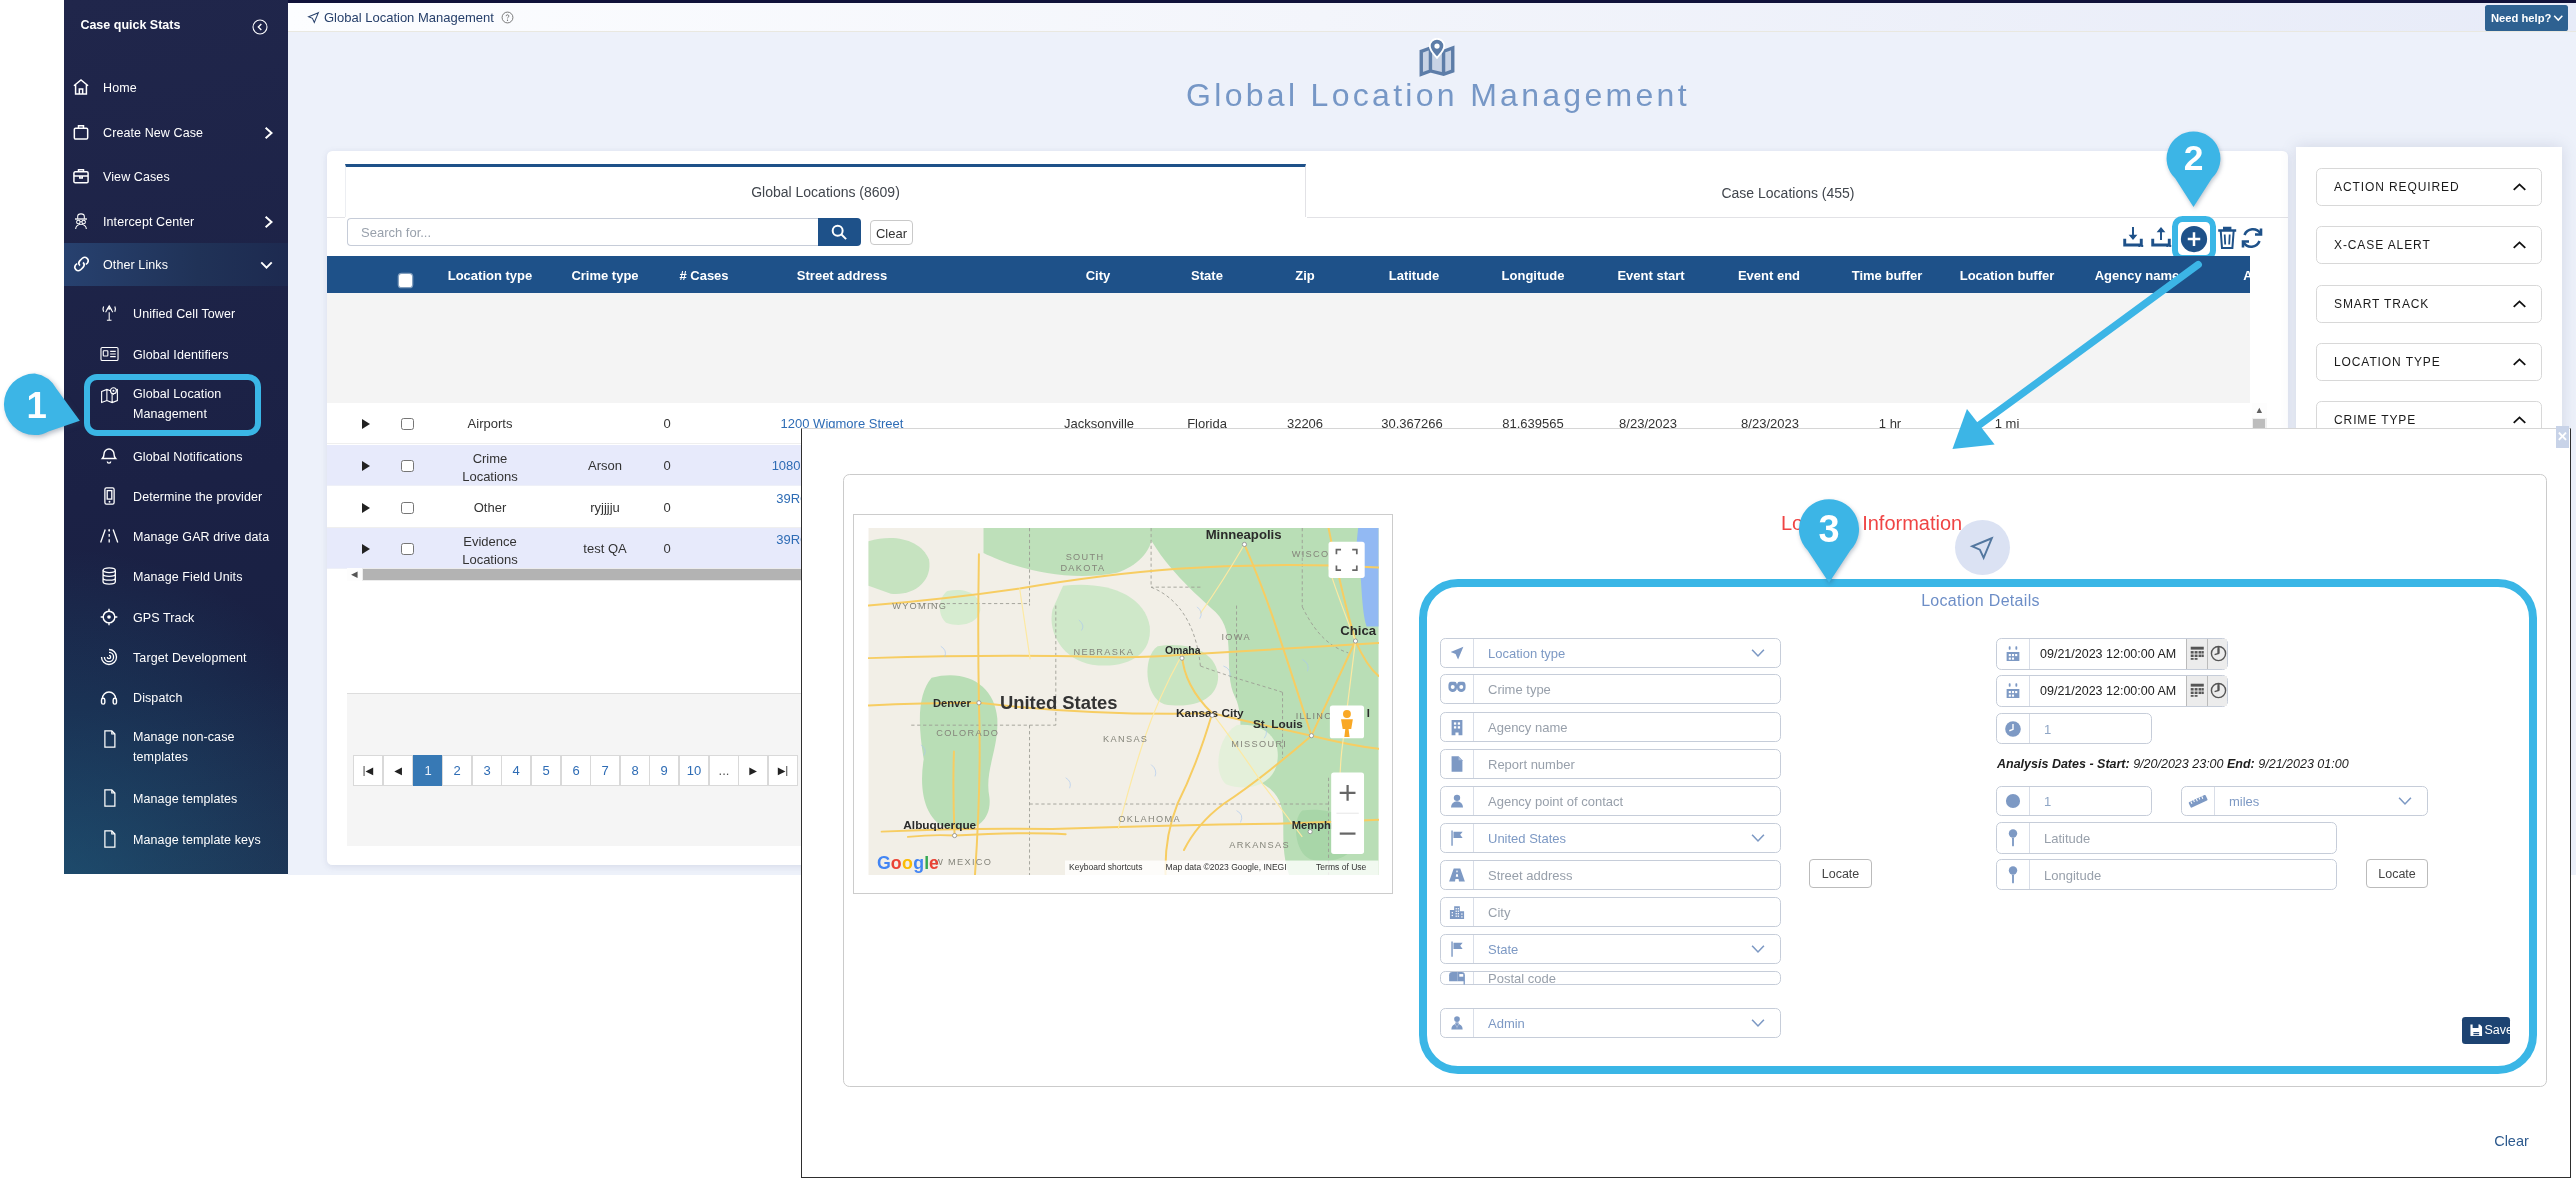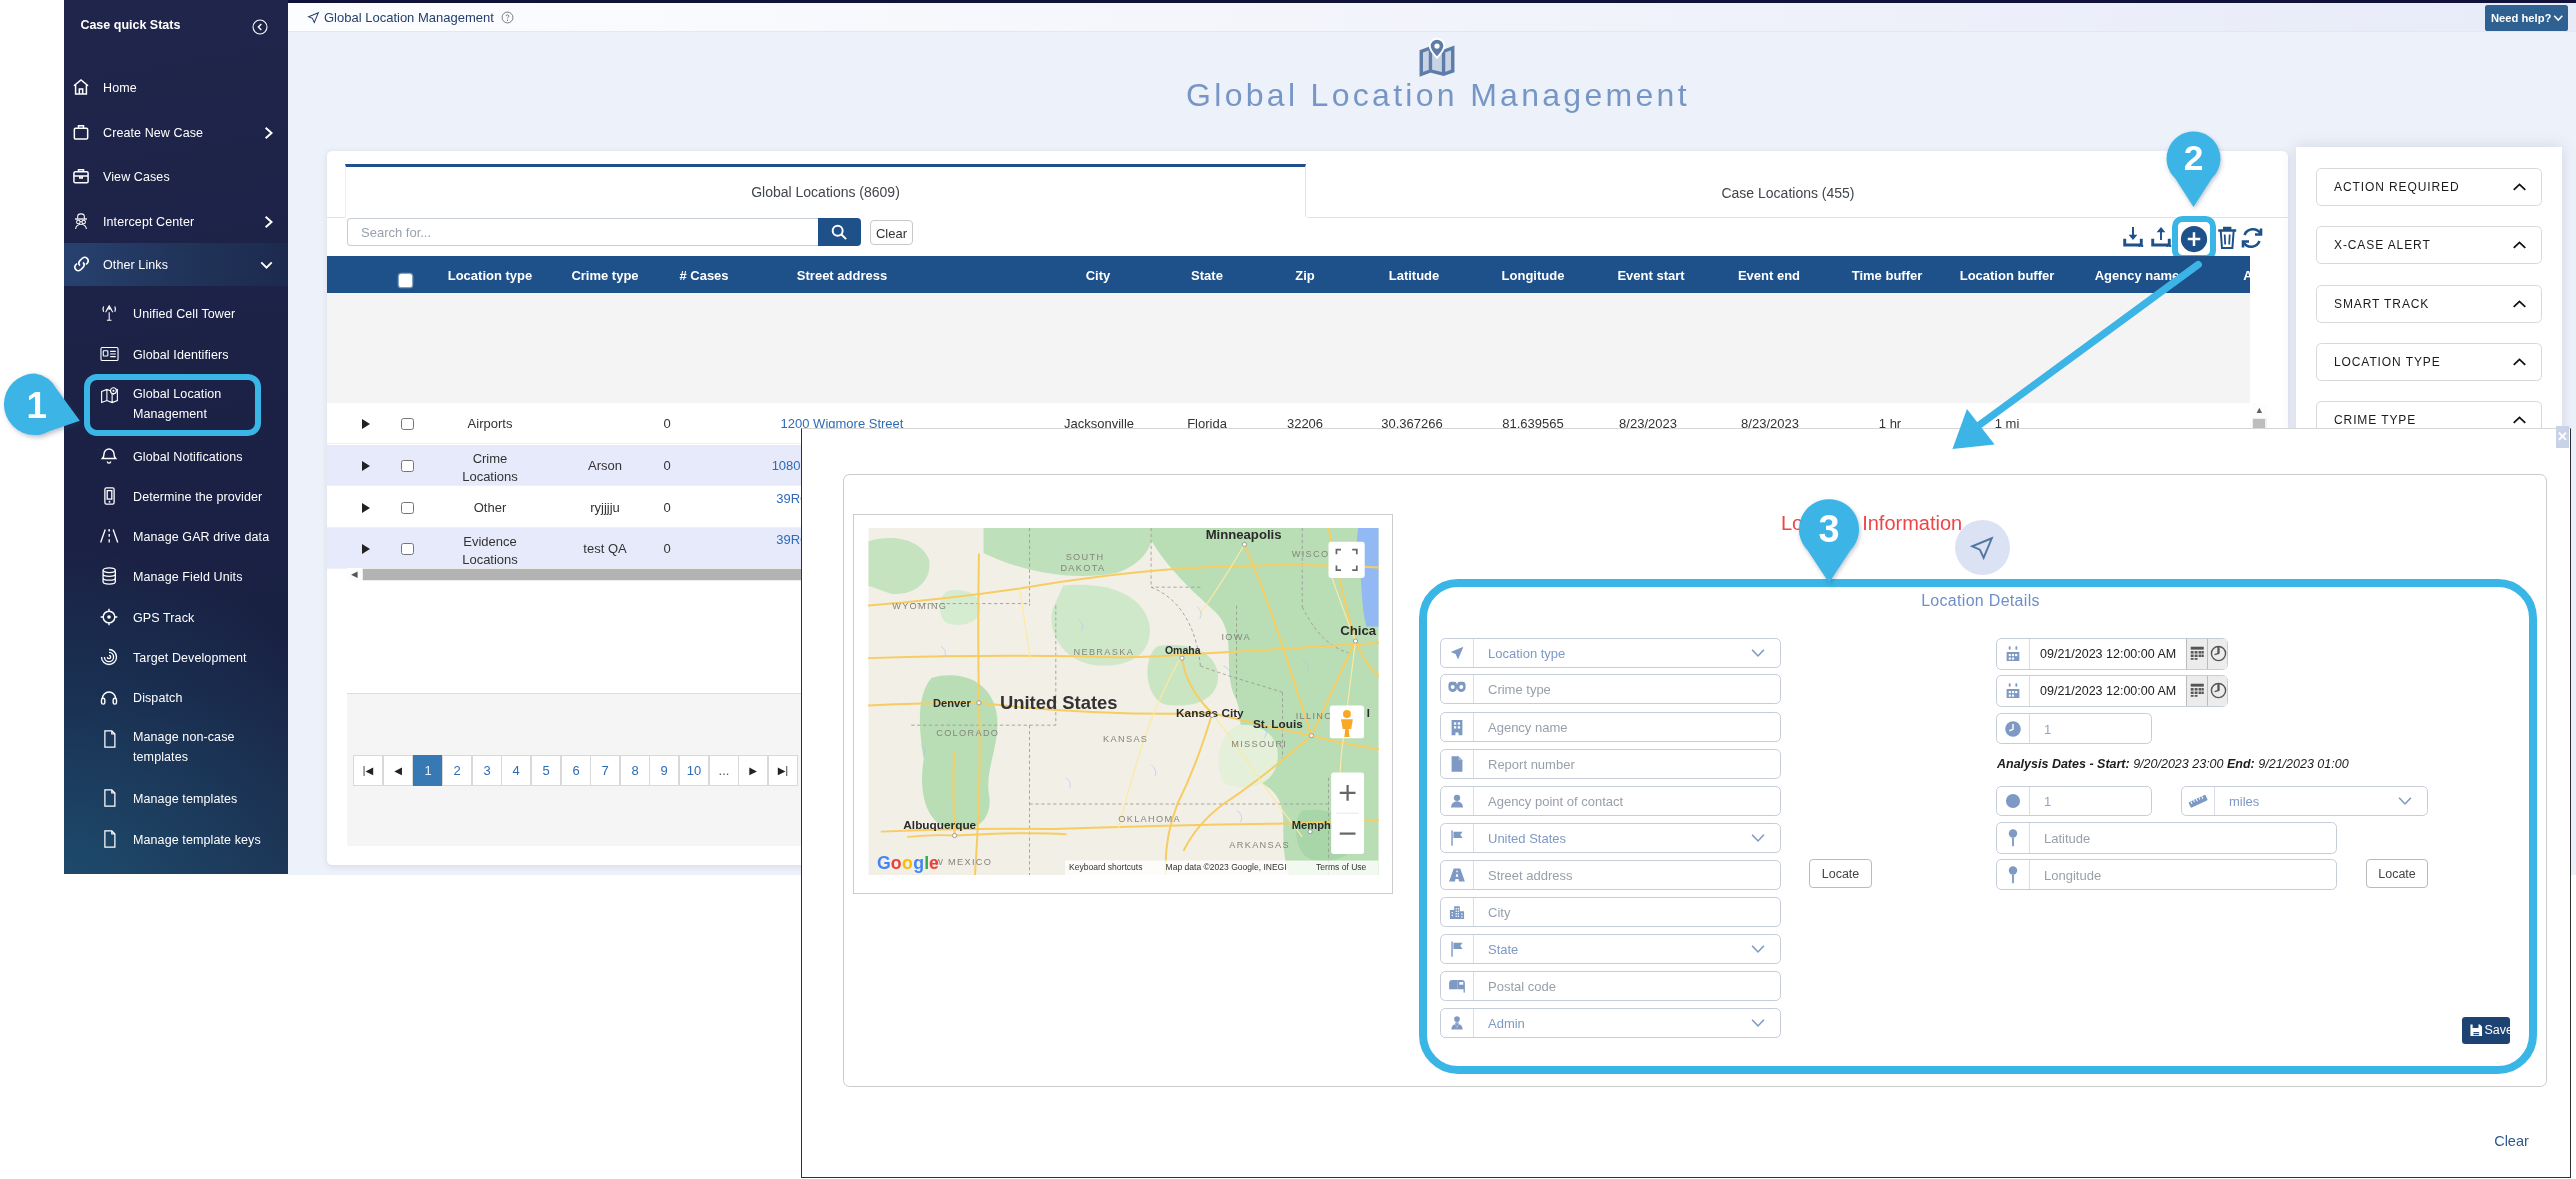--- a/index.html
+++ b/index.html
@@ -653,21 +653,21 @@
           <svg width="16" height="17" viewBox="0 0 22 24" fill="#7d99c4">
             <path d="M3 1.5 h2 V23 H3 Z"></path>
             <path d="M6 3 h13 l-3.5 4.5 L19 12 H6 Z"></path>
           </svg>
         </span>
         <span class="ph sel">State</span>
         <svg class="dd" width="16" height="10.5" viewBox="0 0 24 16" fill="none" stroke="#7d99c4" stroke-width="2.4">
           <path d="M3 3 L12 12.5 L21 3"></path>
         </svg>
       </div>
-    <div class="ig" style="left:1440px;top:971px;width:341px;height:30px">
+    <div class="ig" style="left:1440px;top:971px;width:341px;height:14px">
         <span class="icell">
           <svg width="18.4" height="16" viewBox="0 0 28 24" fill="#7d99c4">
             <path d="M2 8 a5 5 0 0 1 5-5 h8 v14 H2 Z"></path>
             <path d="M15 3 h6 a5 5 0 0 1 5 5 v9 h-11 Z"></path>
             <rect x="17.5" y="6" width="6" height="4" fill="#fff"></rect>
             <rect x="24" y="16" width="2" height="6"></rect>
           </svg>
         </span>
         <span class="ph">Postal code</span>
       </div>

